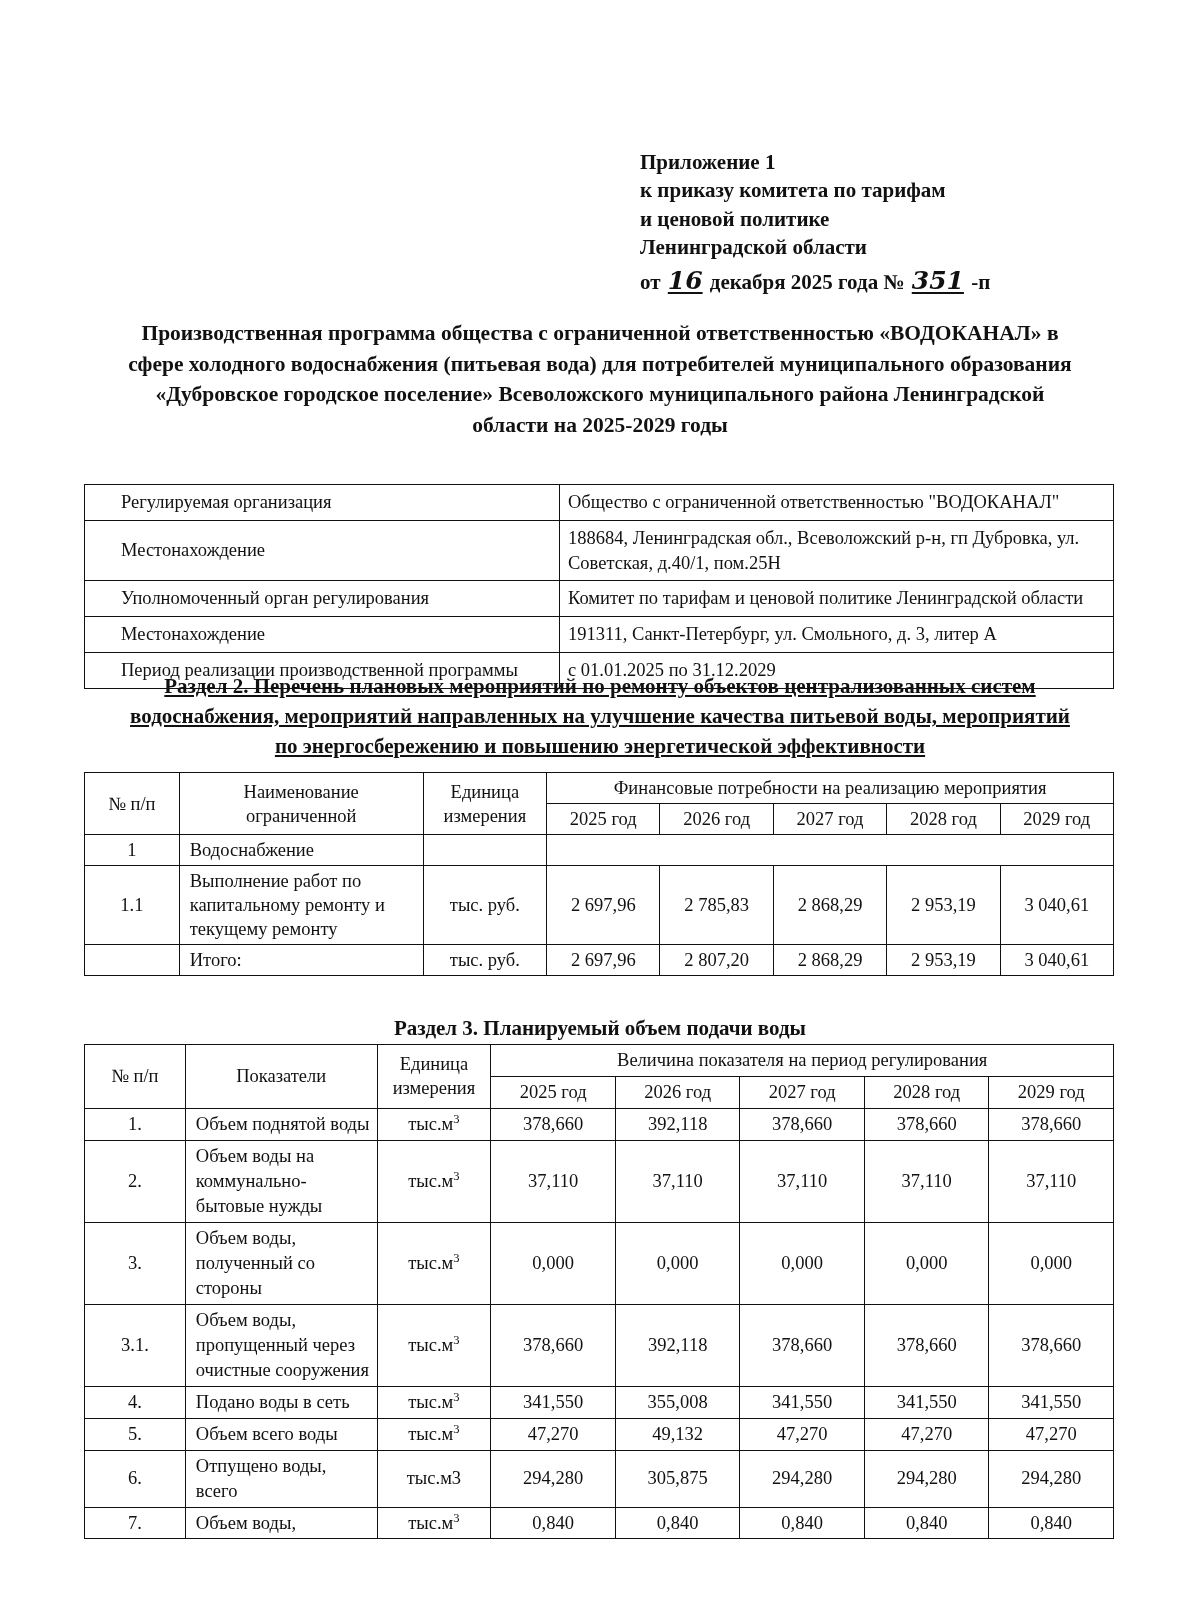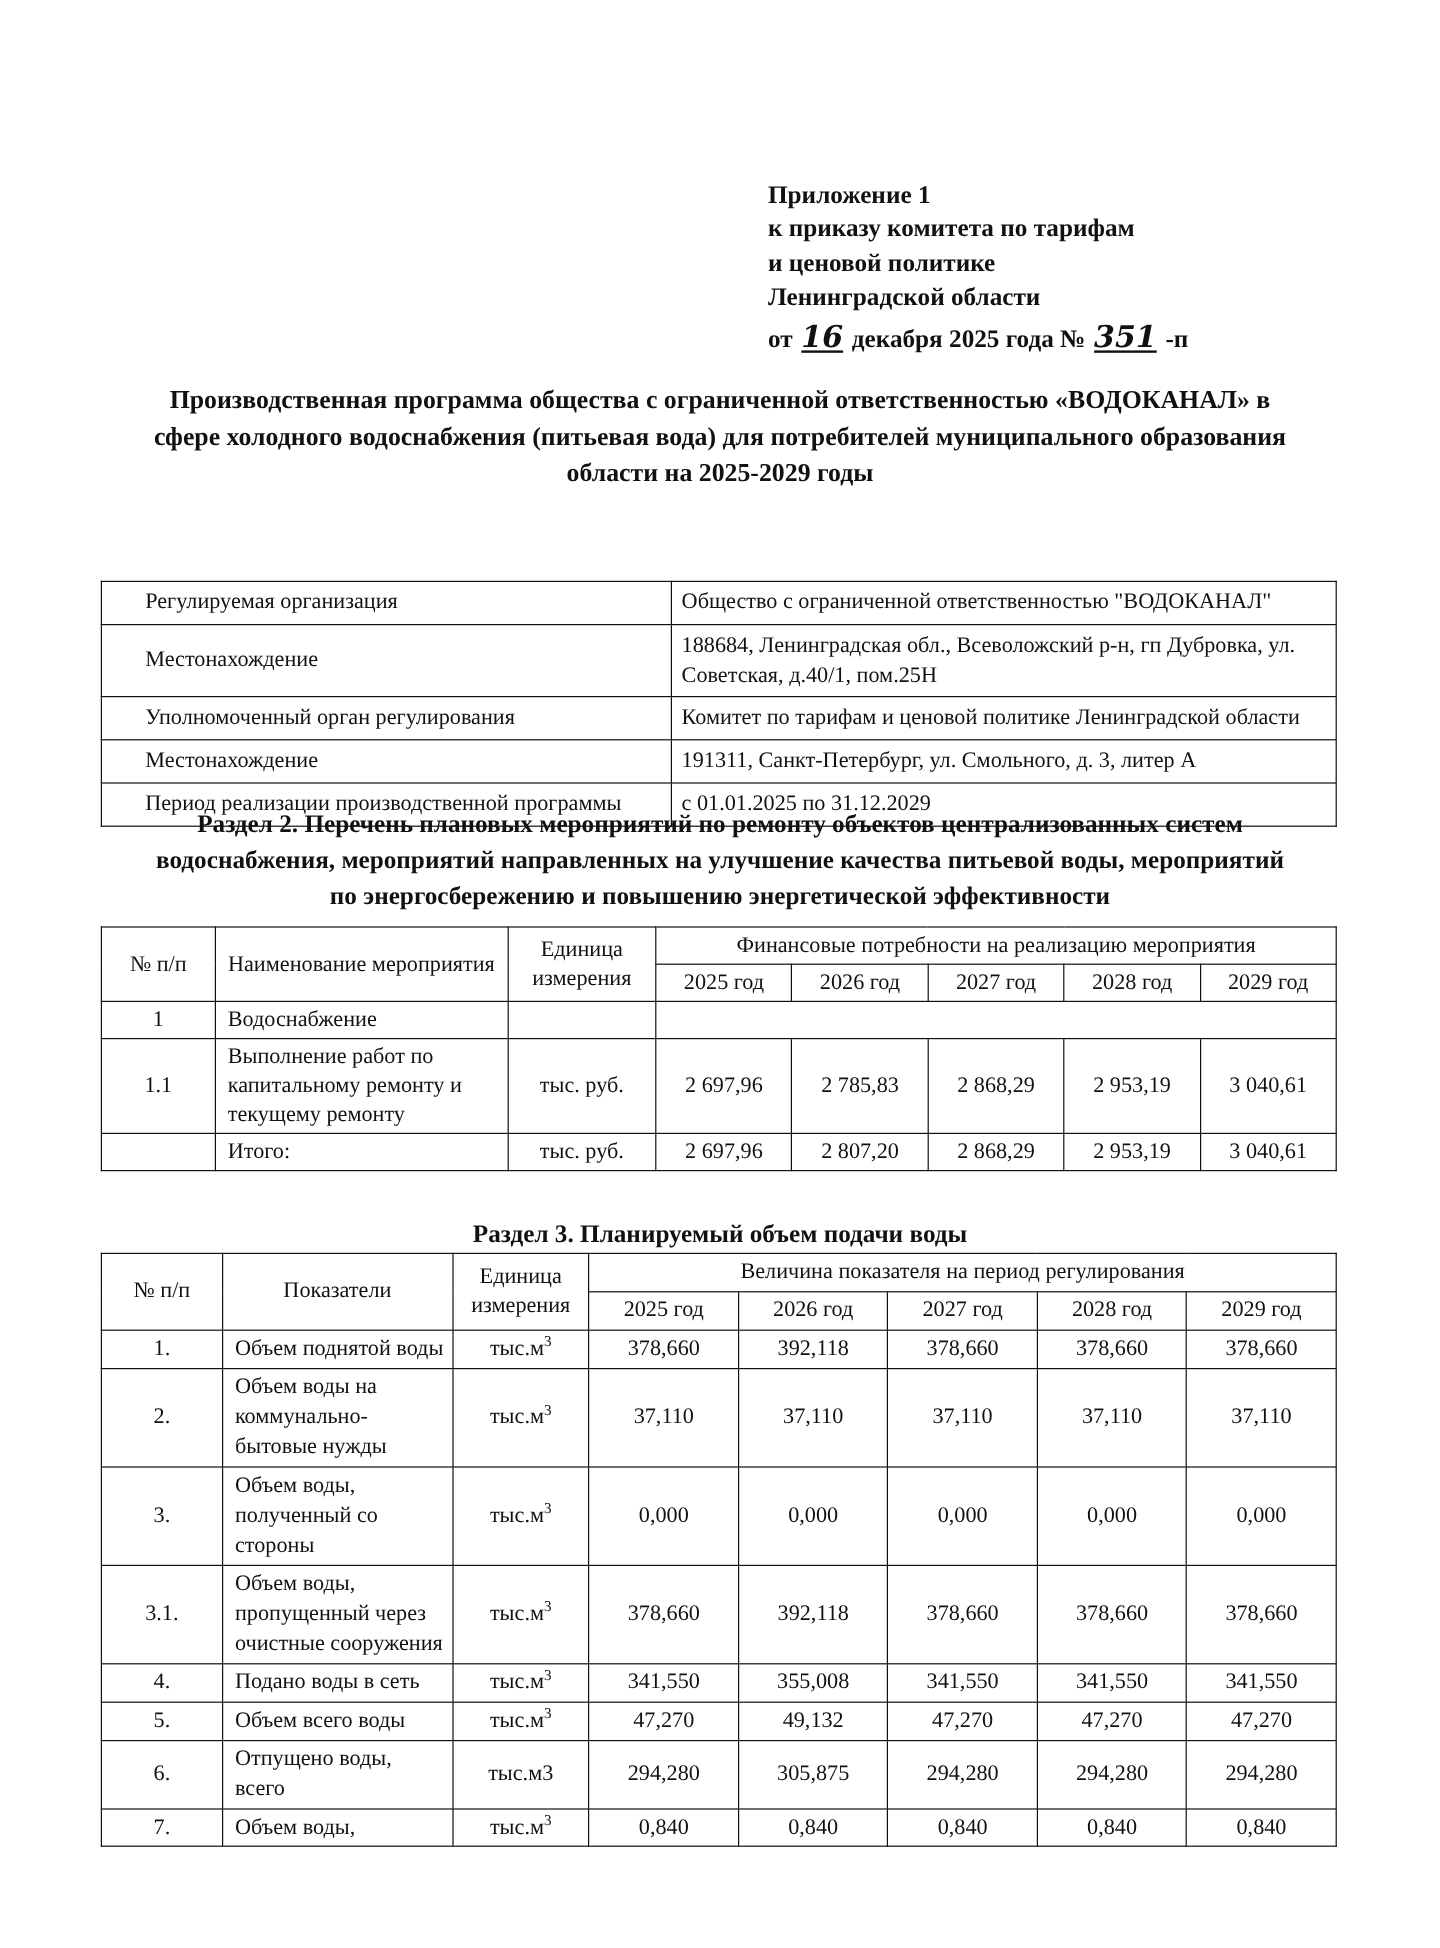--- a/index.html
+++ b/index.html
@@ -66,21 +66,21 @@
   .section-heading {
     position: absolute;
     text-align: center;
     font-weight: bold;
     line-height: 1.42;
   }
   #sec1-heading {
     top: 443px; left: 82px; width: 1036px; font-size: 21px;
   }
   #sec2-heading {
-    top: 672px; left: 82px; width: 1036px; font-size: 21px;
+    top: 672px; left: 82px; width: 1036px; font-size: 21px; text-decoration: underline;
   }
   #sec3-heading {
     top: 1014px; left: 82px; width: 1036px; font-size: 21px;
   }
 
   
   table {
     border-collapse: collapse;
     position: absolute;
     font-family: "Liberation Serif", "DejaVu Serif", serif;
@@ -169,20 +169,21 @@
       <span class="hand">16</span>
       <span>декабря 2025 года №</span>
       <span class="hand">351</span>
       <span>-п</span>
     </div>
   </div>
 
   <div class="doc-title">
     <div>Производственная программа общества с ограниченной ответственностью «ВОДОКАНАЛ»  в</div>
     <div>сфере холодного водоснабжения (питьевая вода) для потребителей муниципального образования</div>
+    <div>«Дубровское городское поселение» Всеволожского муниципального района Ленинградской</div>
     <div>области на 2025-2029 годы</div>
   </div>
 
 
   <table id="passport-table">
     <tbody>
       <tr>
         <td class="label">Регулируемая организация</td>
         <td>Общество с ограниченной  ответственностью "ВОДОКАНАЛ"</td>
       </tr>
@@ -208,21 +209,21 @@
   <div class="section-heading" id="sec2-heading">
     <div>Раздел 2. Перечень плановых мероприятий по ремонту объектов централизованных систем</div>
     <div>водоснабжения, мероприятий направленных на улучшение качества питьевой воды, мероприятий</div>
     <div>по энергосбережению и повышению энергетической эффективности</div>
   </div>
 
   <table id="measures-table">
     <thead>
       <tr>
         <th class="col-num" rowspan="2">№ п/п</th>
-        <th class="col-name" rowspan="2">Наименование мероприятия</th>
+        <th class="col-name" rowspan="2">Наименование ограниченной</th>
         <th class="col-unit" rowspan="2">
           <div>Единица</div>
           <div>измерения</div>
         </th>
         <th colspan="5">Финансовые потребности на реализацию мероприятия</th>
       </tr>
       <tr>
         <th class="col-year">2025 год</th>
         <th class="col-year">2026 год</th>
         <th class="col-year">2027 год</th>

